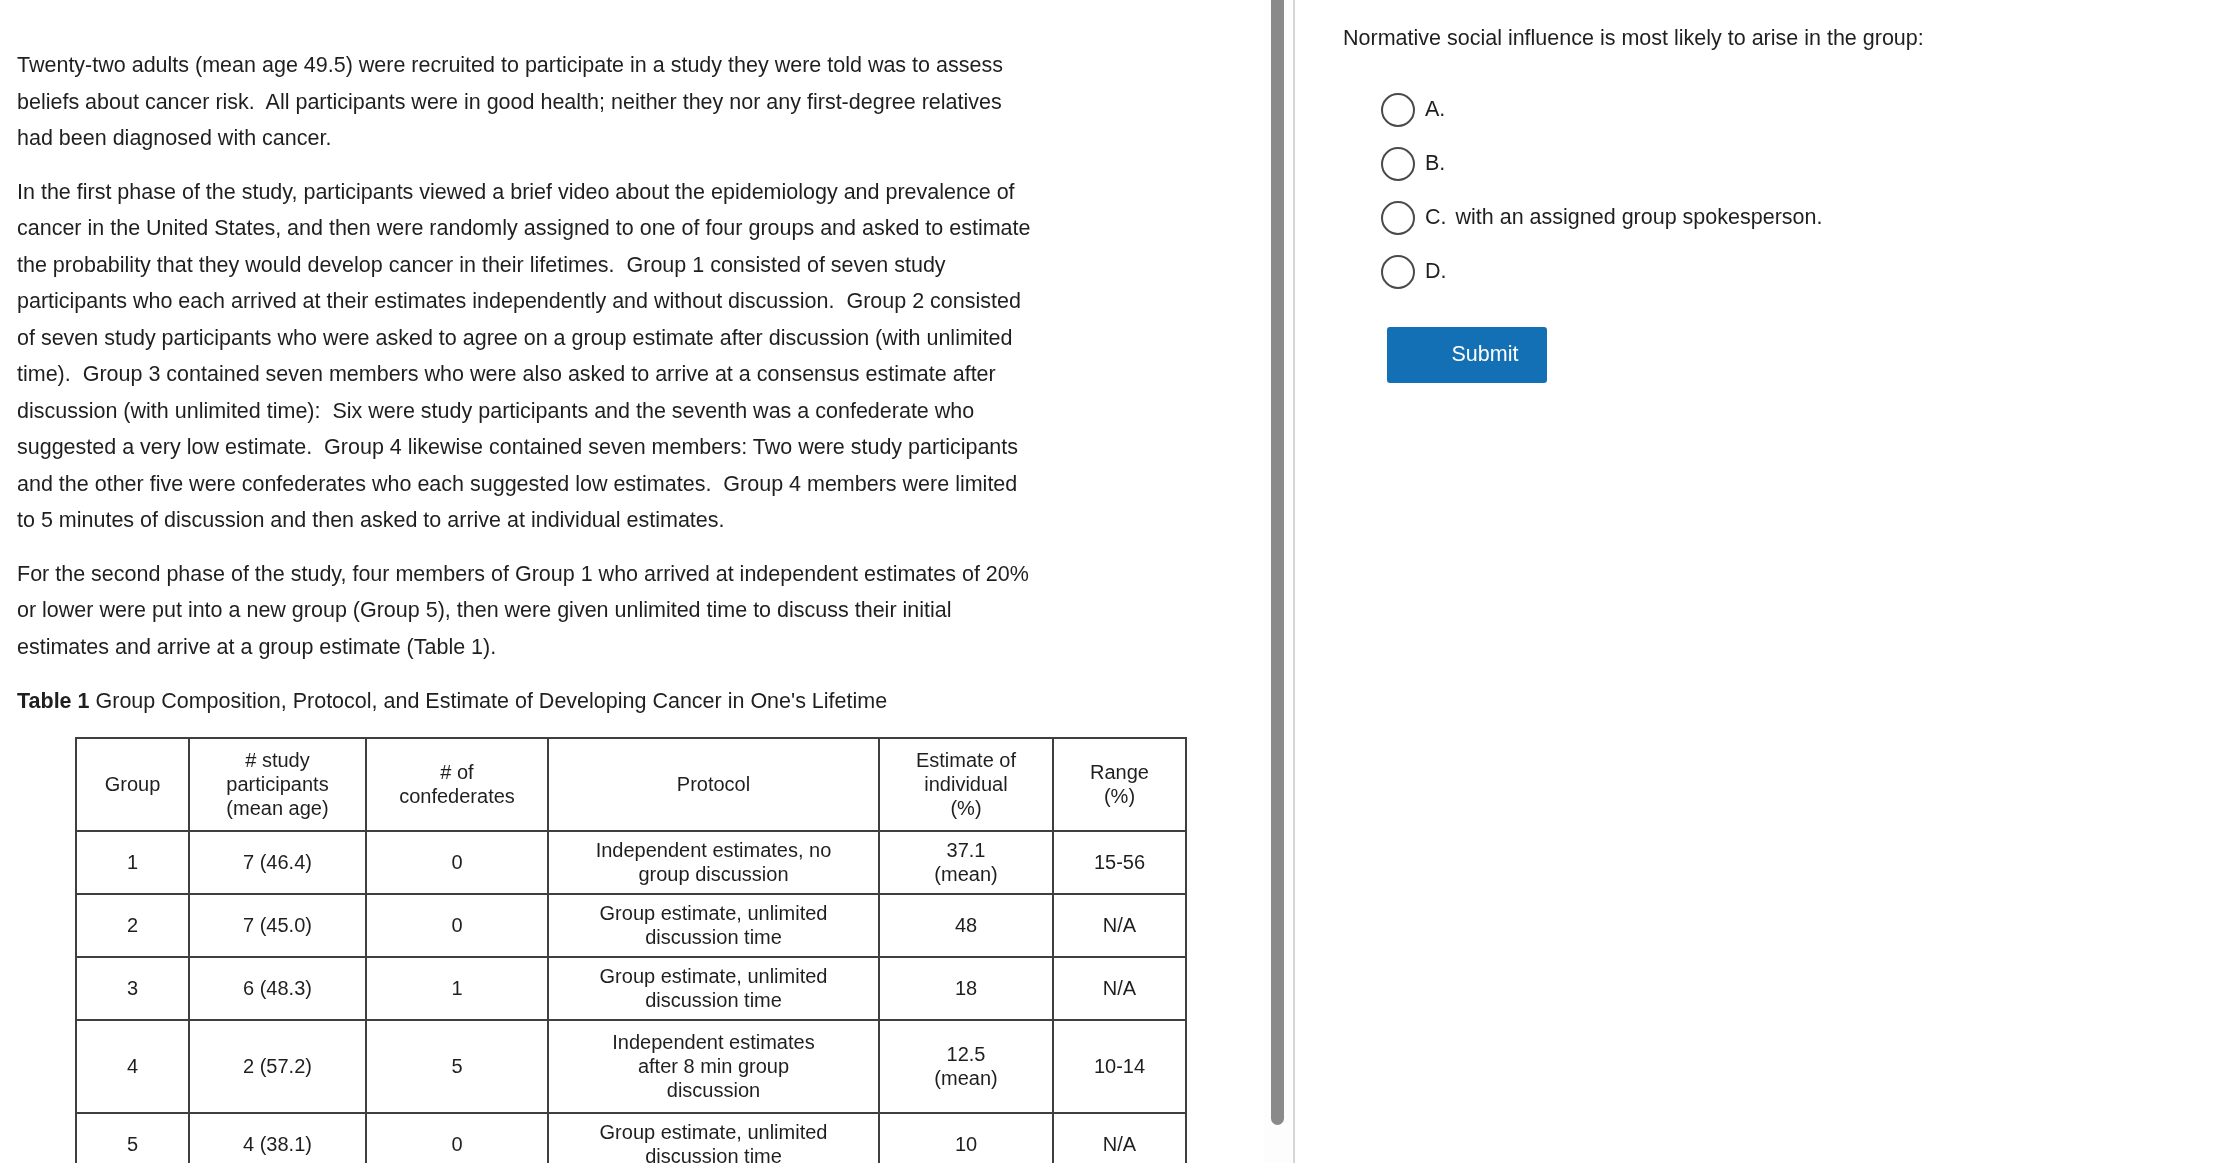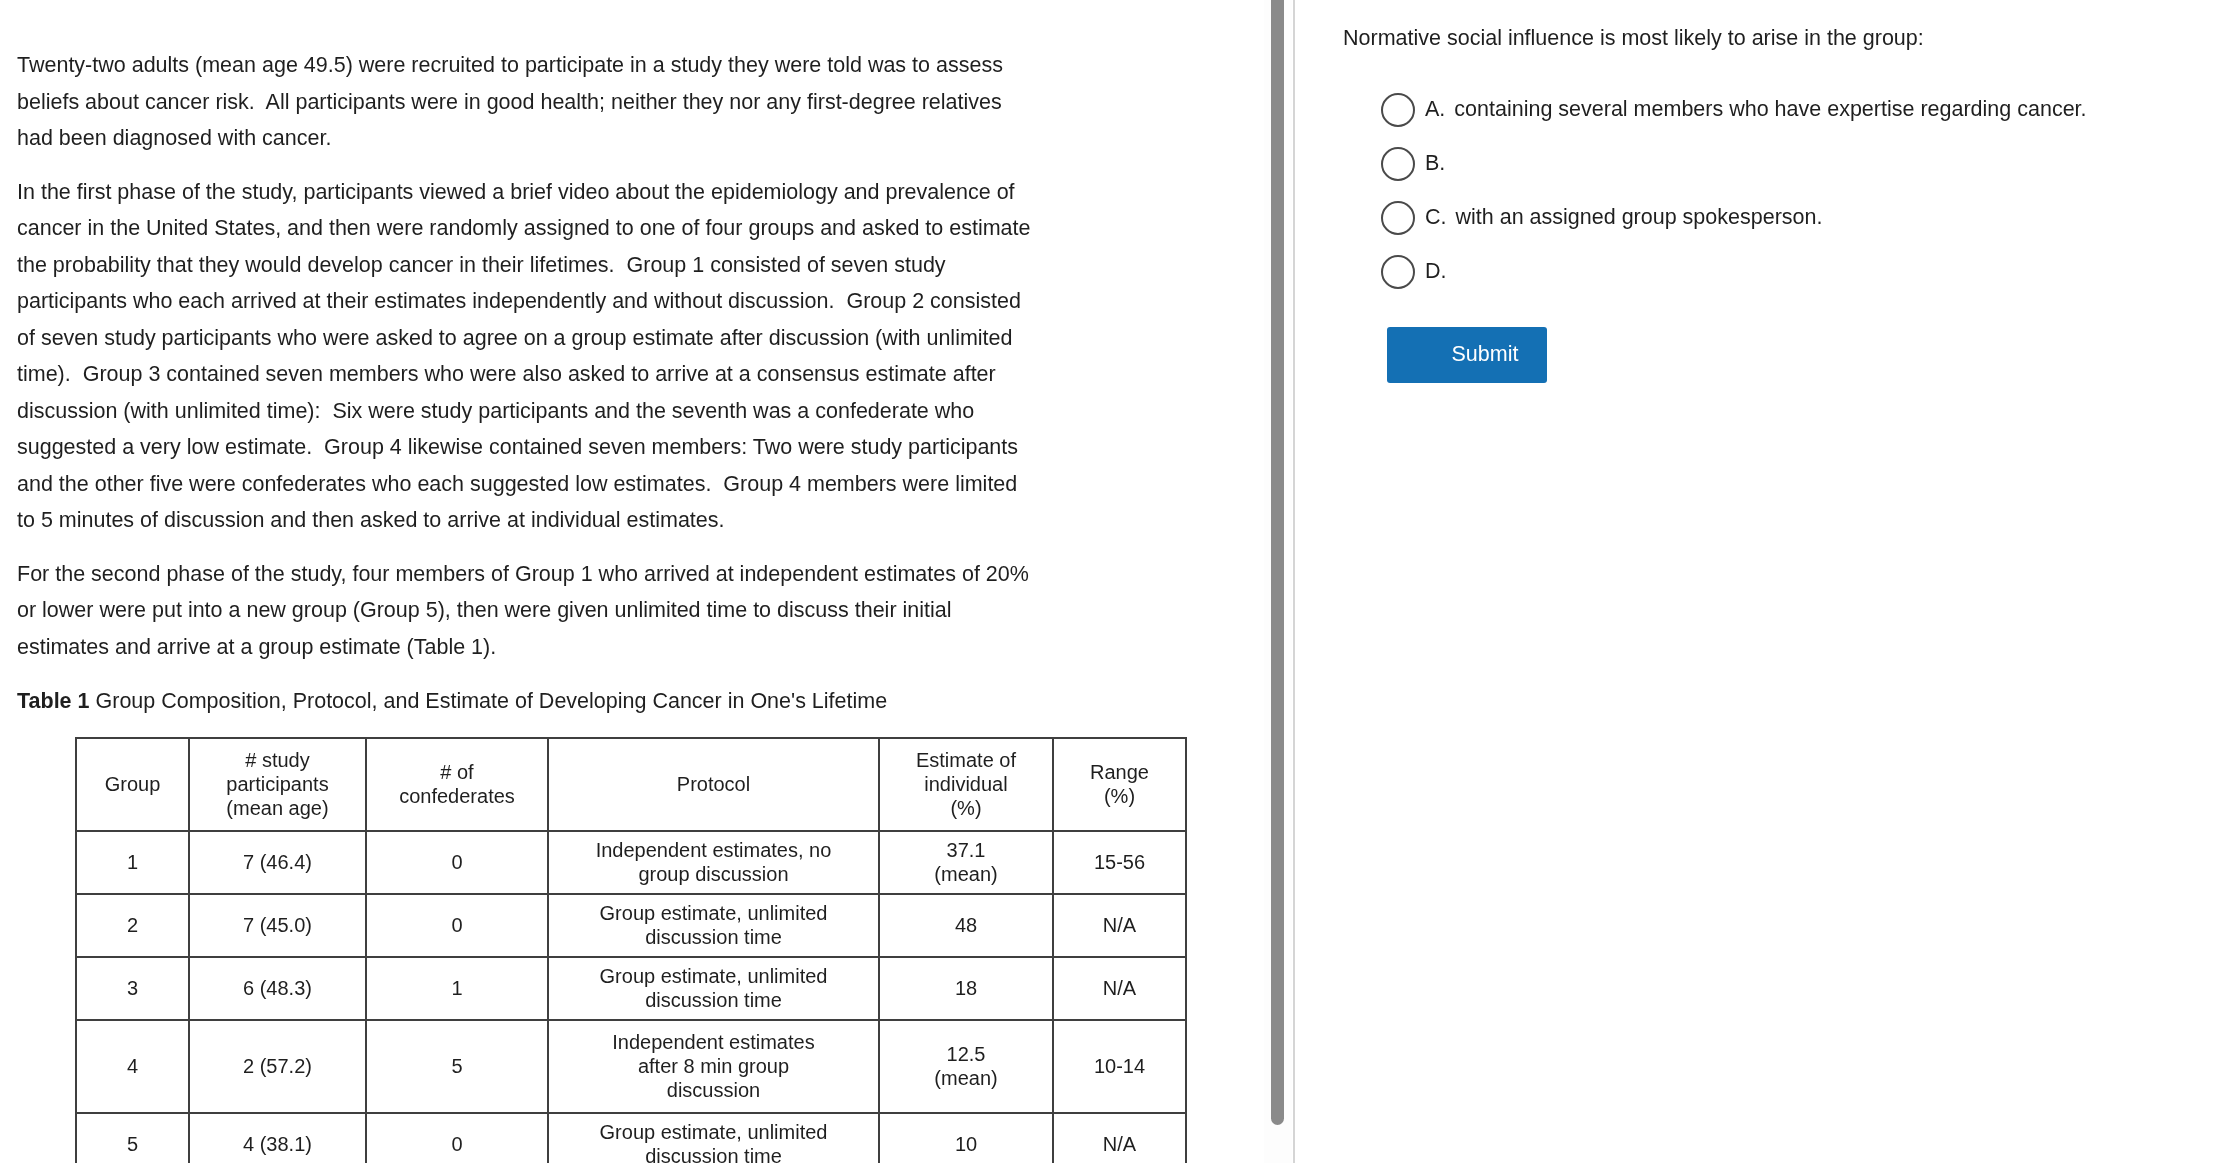--- a/index.html
+++ b/index.html
@@ -230,21 +230,20 @@
 </div>
 <div class="panel-divider"></div>
 
 <div class="right-pane">
   <div class="question-text">Normative social influence is most likely to arise in the group:</div>
 
   <div class="options">
     <div class="option-row">
       <div class="radio"></div>
       <span class="opt-letter">A.</span>
-      <span class="opt-text">containing several members who have expertise regarding cancer.</span>
     </div>
     <div class="option-row">
       <div class="radio"></div>
       <span class="opt-letter">B.</span>
     </div>
     <div class="option-row">
       <div class="radio"></div>
       <span class="opt-letter">C.</span>
       <span class="opt-text">with an assigned group spokesperson.</span>
     </div>

